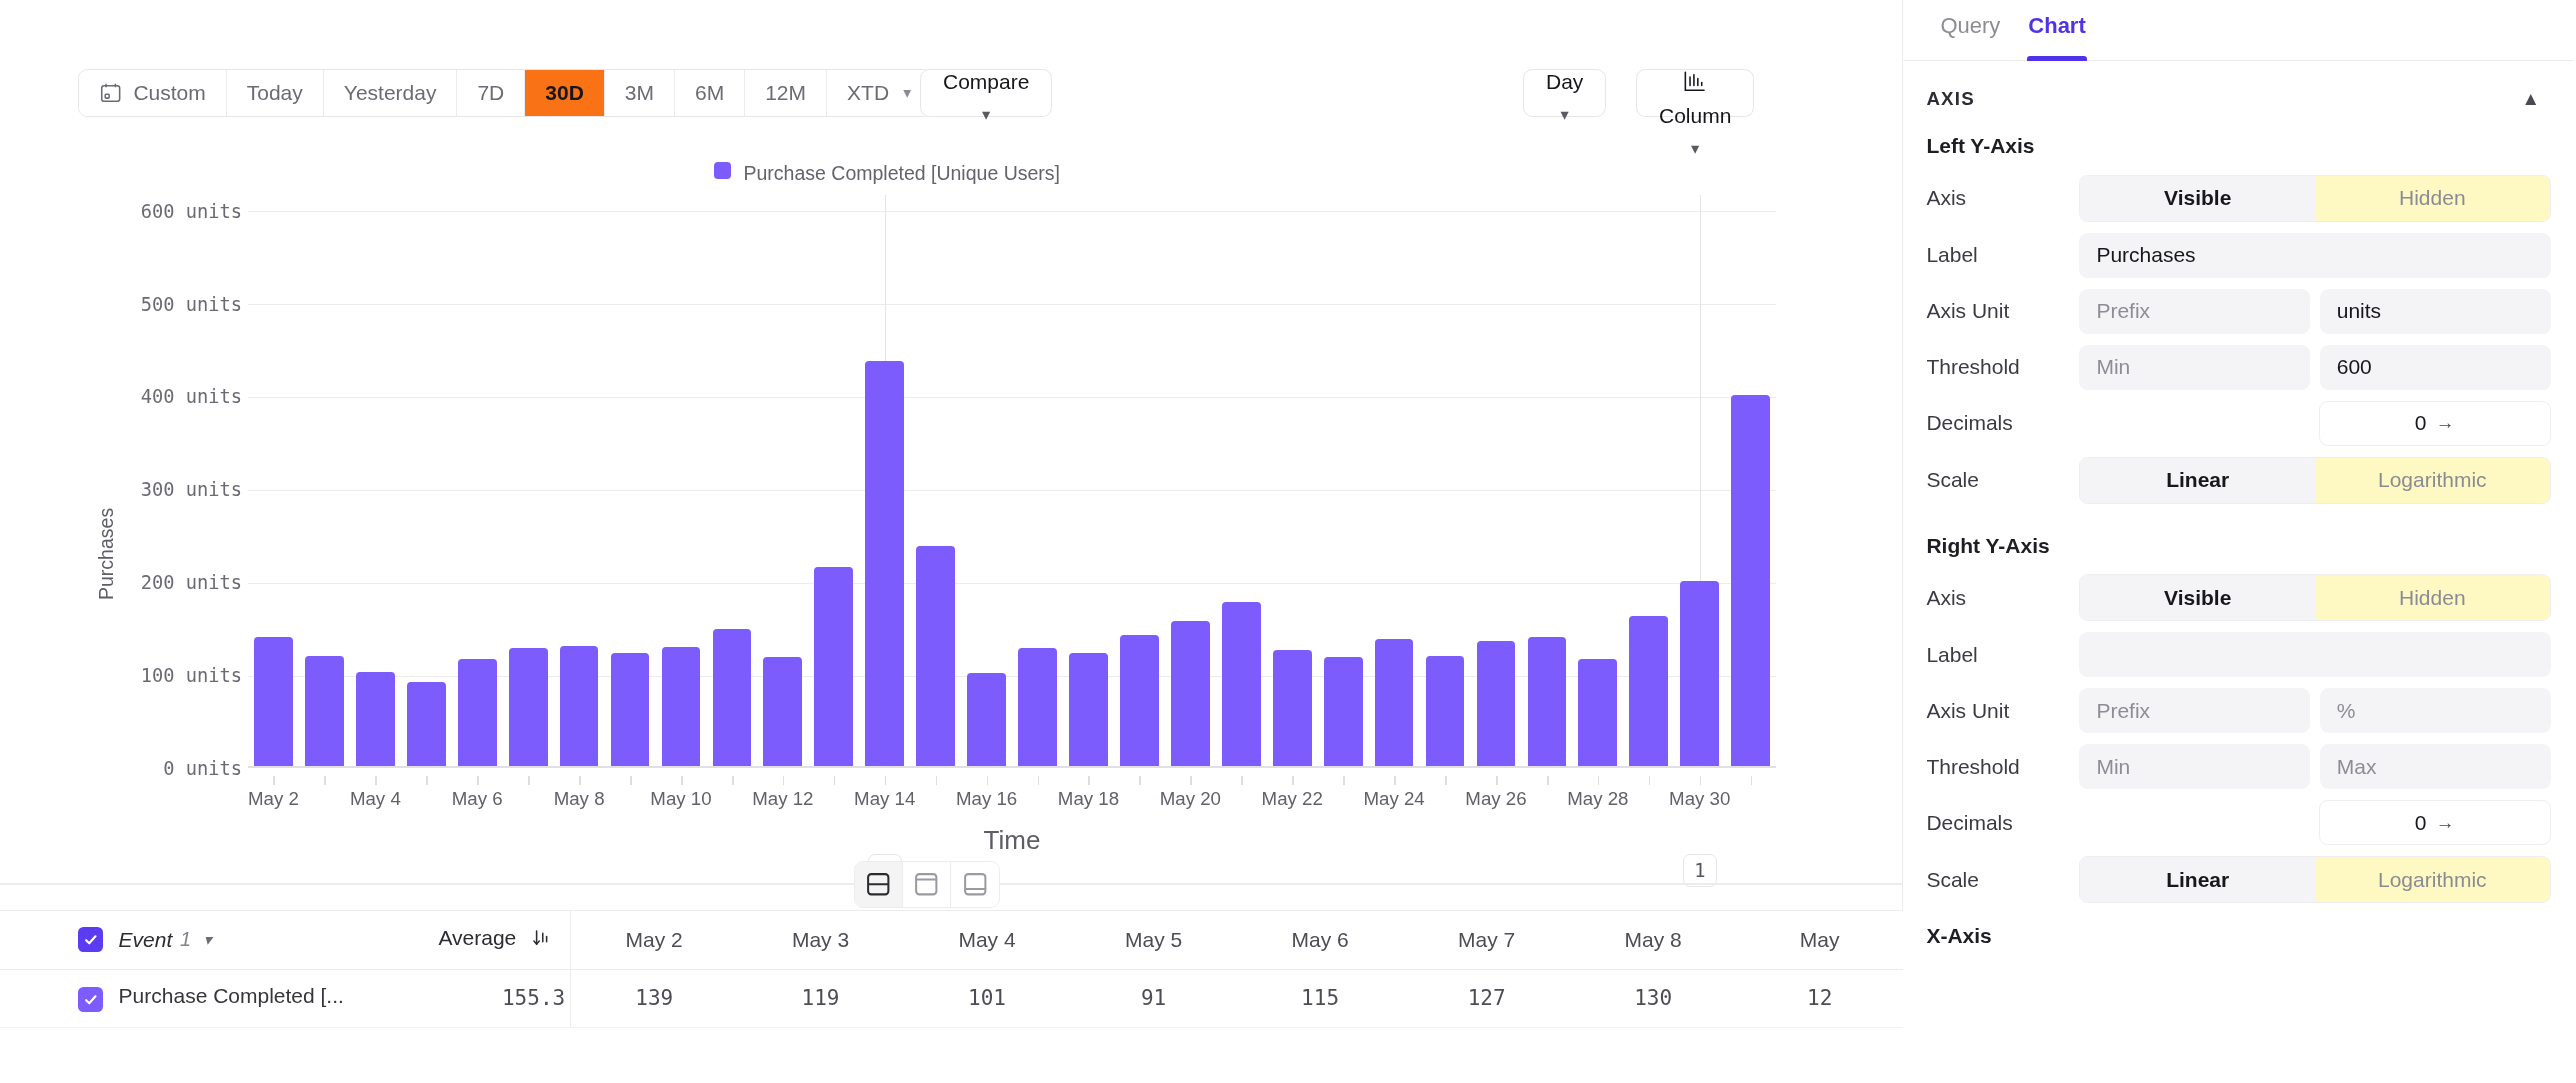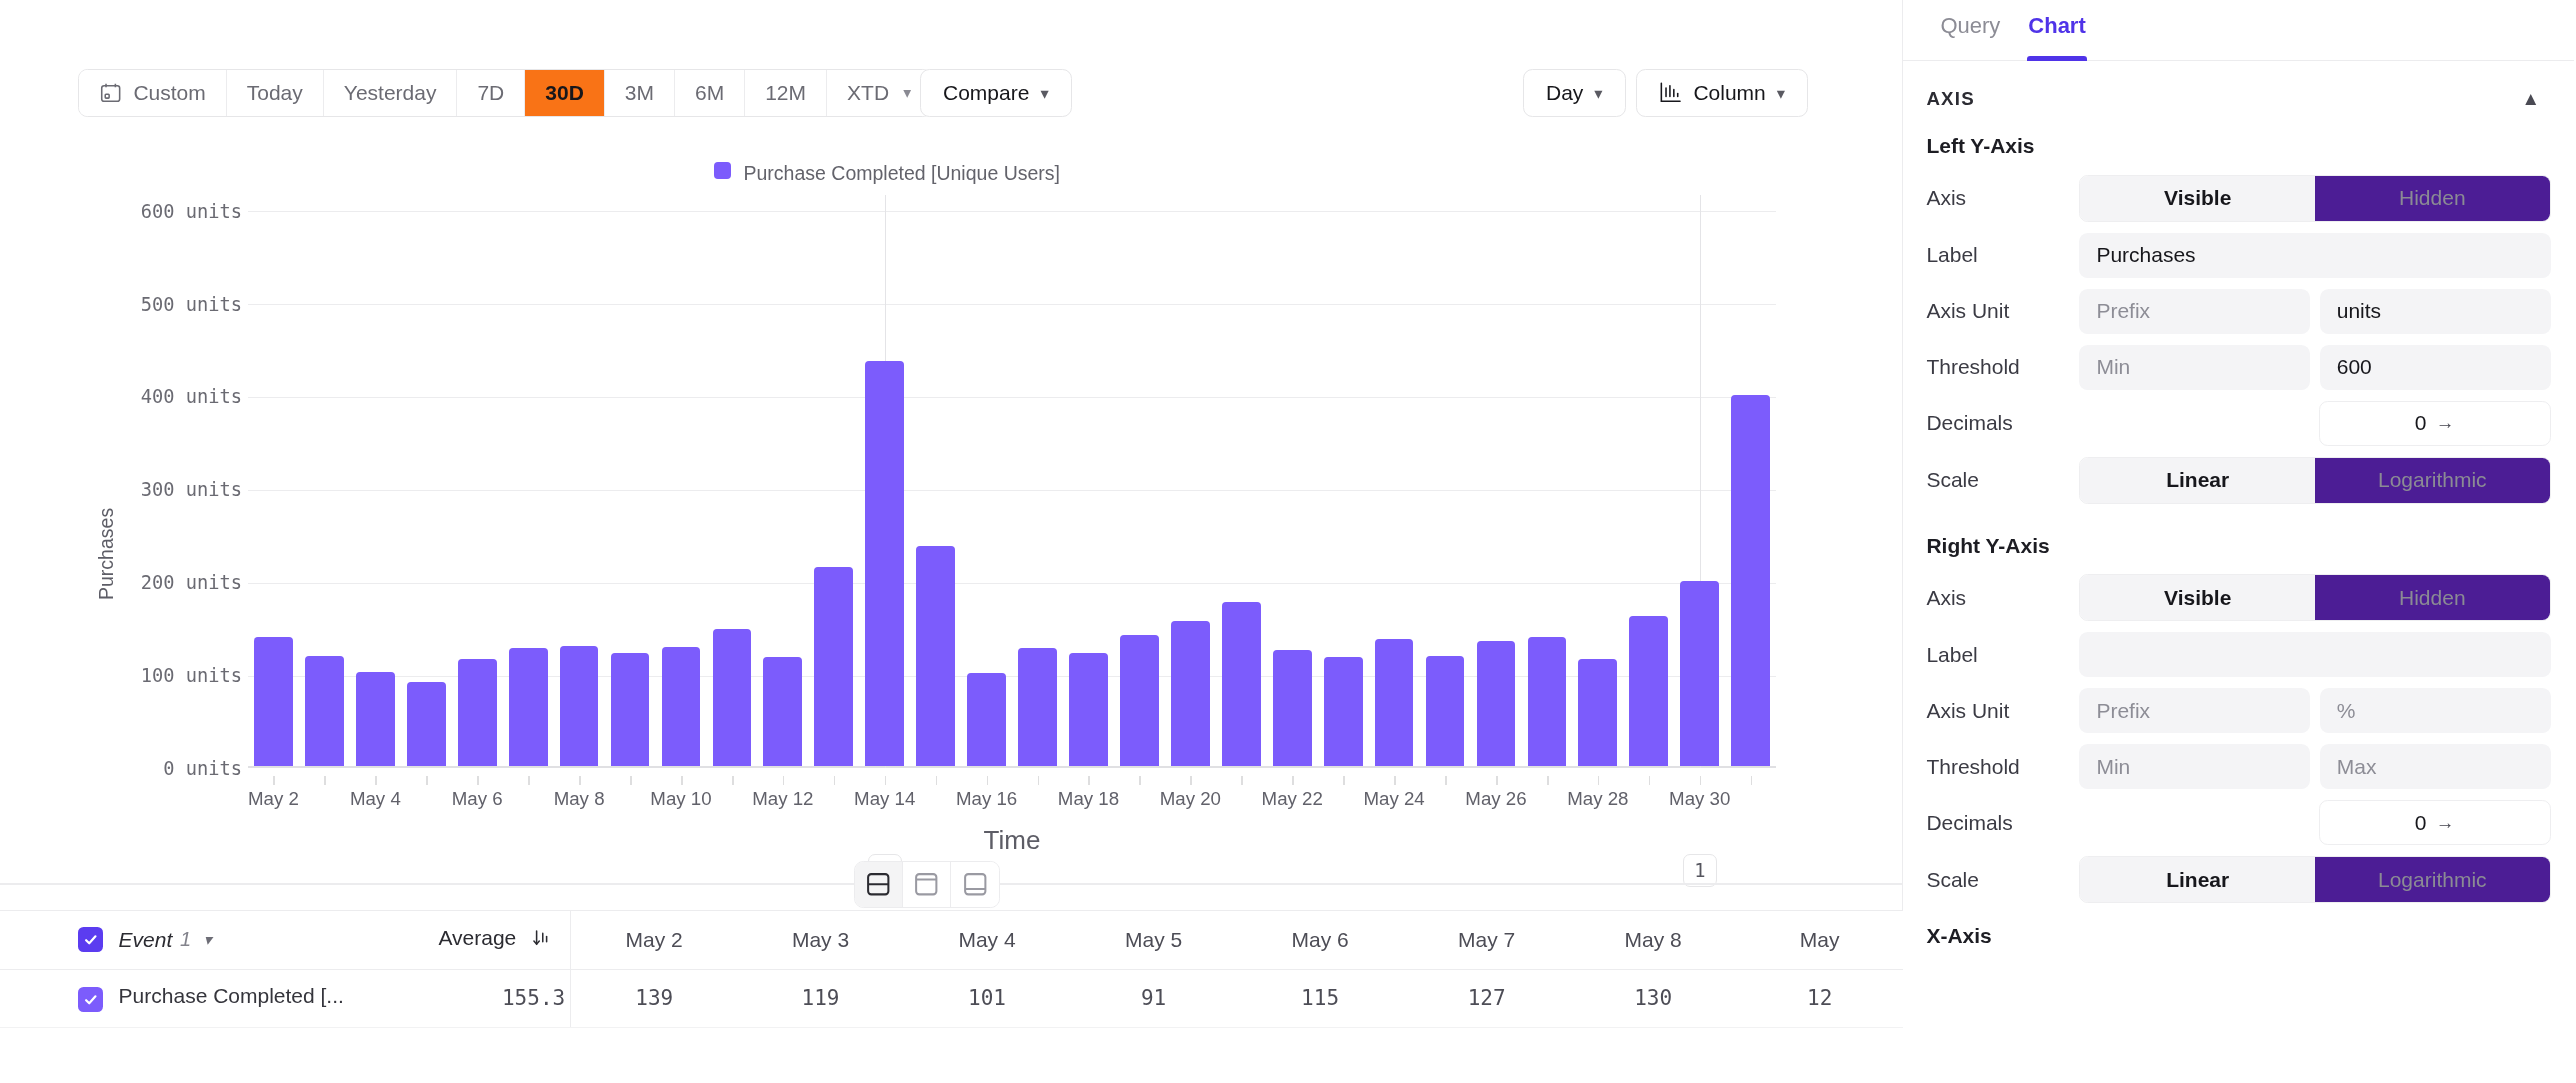--- a/index.html
+++ b/index.html
@@ -41,21 +41,21 @@
   .seg-btn:last-child { border-right: none; }
   .seg-btn.active { background: #f97316; color: #17171b; font-weight: 700; }
   .seg-btn .chev { font-size: 15.6px; color: #8a8a93; margin-left: 3.1px; }
   .cal-icon { width: 23.4px; height: 23.4px; display: block; }
 
   .pill-btn {
     position: absolute; top: 0; height: 48px;
     display: flex; align-items: center; gap: 11px;
     padding: 0 22px;
     border: 1.6px solid #e6e6e8; border-radius: 9.4px; background: #fff;
-    font-size: 21px; color: #17171b; cursor: pointer; white-space: nowrap;
+    font-size: 21px; color: #17171b; cursor: pointer; white-space: nowrap; flex-direction: column;
   }
   .pill-btn .chev { font-size: 16.4px; color: #5a5a62; }
   #compare-btn { left: 920px; }
   #granularity-btn { left: 1523px; }
   #charttype-btn { left: 1636px; }
   .col-icon { width: 23.4px; height: 23.4px; display:block; }
 
   
   .legend {
     position: absolute; left: 0; top: 162px; width: 1774px;
@@ -174,21 +174,21 @@
   .sect-title { font-size: 18.7px; letter-spacing: 1.2px; font-weight: 700; color: #2c2c33; }
   .sect-chev { font-size: 18.7px; color: #4a4a53; cursor: pointer; }
   .grp-title { font-size: 21px; font-weight: 700; color: #1d1d23; padding: 4.7px 23.4px 11px 23.4px; }
   .row { display: flex; align-items: center; padding: 5.5px 23.4px; gap: 0; }
   .row-label { width: 153px; flex: 0 0 153px; font-size: 21px; color: #3b3b44; }
   .row-ctl { flex: 1 1 auto; display: flex; gap: 9.4px; }
 
   .toggle2 { display: flex; width: 100%; border: 1.6px solid #eeeef0; border-radius: 8.6px; overflow: hidden; }
   .toggle2 > div {
     flex: 1 1 0; height: 45px; display: flex; align-items: center; justify-content: center;
-    font-size: 21px; color: #8b8b94; background: #4c1d95; cursor: pointer;
+    font-size: 21px; color: #8b8b94; background: #fef9c3; cursor: pointer;
   }
   .toggle2 > div.on { background: #f4f4f6; color: #17171c; font-weight: 700; }
 
   .fld {
     height: 45px; border-radius: 8.6px; background: #f4f4f6;
     display: flex; align-items: center; padding: 0 17px;
     font-size: 21px; color: #17171c; flex: 1 1 0; cursor: text;
   }
   .fld.ph { color: #8d8d96; }
   .fld.wide { flex: 1 1 100%; }

